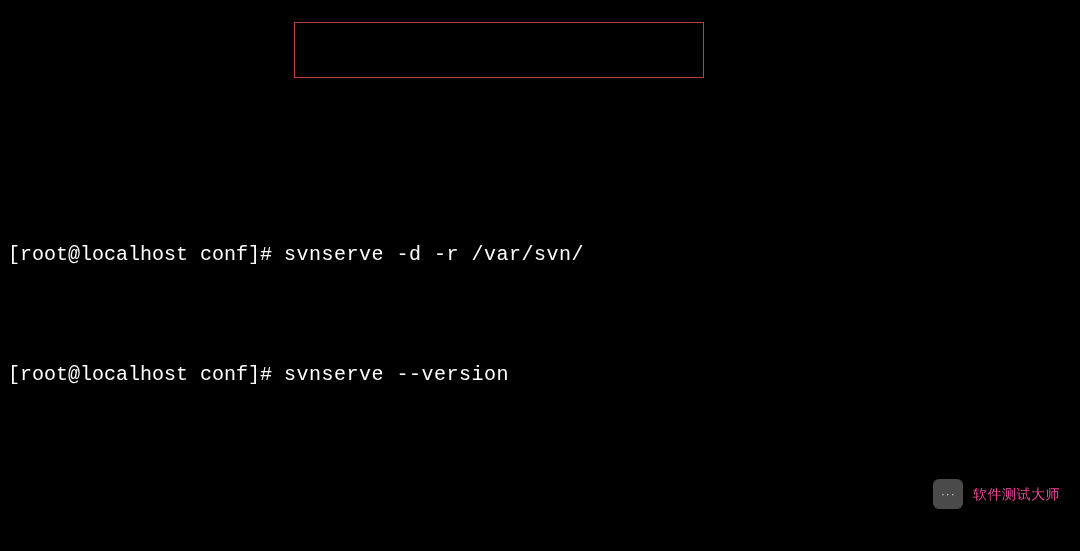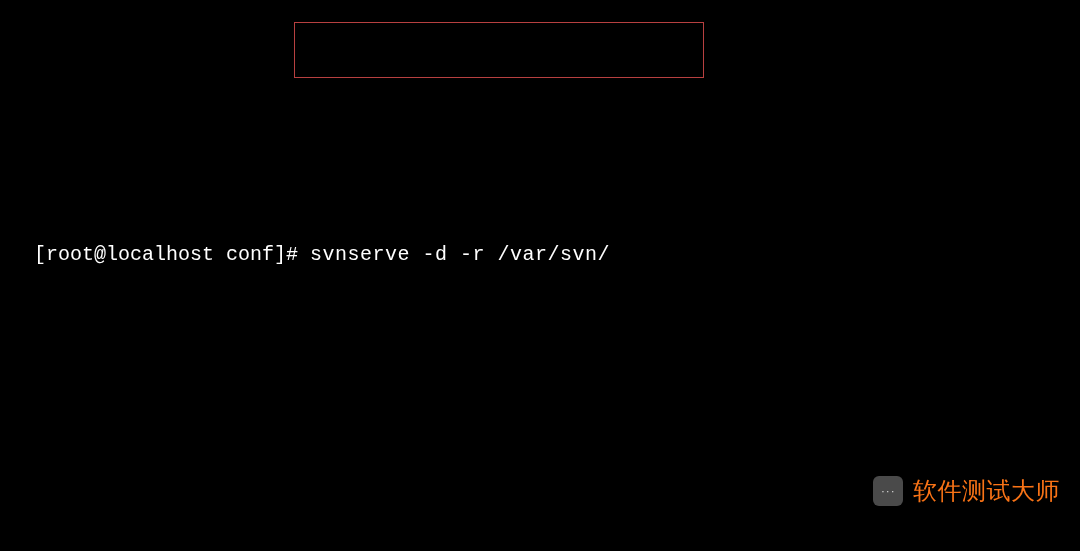--- a/index.html
+++ b/index.html
@@ -19,21 +19,20 @@
       position: relative;
       padding: 0 8px;
       letter-spacing: 0.5px;
     }
     .terminal-content {
       white-space: pre-wrap;
       position: relative;
     }
     .line {
       min-height: 30px;
-      margin-left: 26px;
     }
     .highlight-box {
       position: absolute;
       border: 1px solid #b84040;
       top: 22px;
       left: 286px;
       width: 410px;
       height: 56px;
       pointer-events: none;
     }
@@ -51,37 +50,38 @@
       border-radius: 6px;
       background: #4a4a4a;
       display: flex;
       align-items: center;
       justify-content: center;
       color: #cccccc;
       font-size: 13px;
       font-family: sans-serif;
     }
     .watermark-text {
-      color: #f97316;
-      font-size: 24px;
+      color: #ec4899;
+      font-size: 14px;
       font-family: "Microsoft YaHei", sans-serif;
       font-weight: 500;
     }
     .prompt { letter-spacing: 0px; }
   </style>
 </head>
 <body>
 
 <div class="terminal-content">
   <div class="highlight-box"></div>
 
   <div class="line"><span></span></div>
 
   <div class="line"><span class="prompt">[root@localhost conf]# </span><span>svnserve -d -r /var/svn/</span></div>
 
+  <div class="line"><span class="prompt">[root@localhost conf]# </span><span>svnserve --version</span></div>
 
 
   
 
   
 
   
 
   
 

